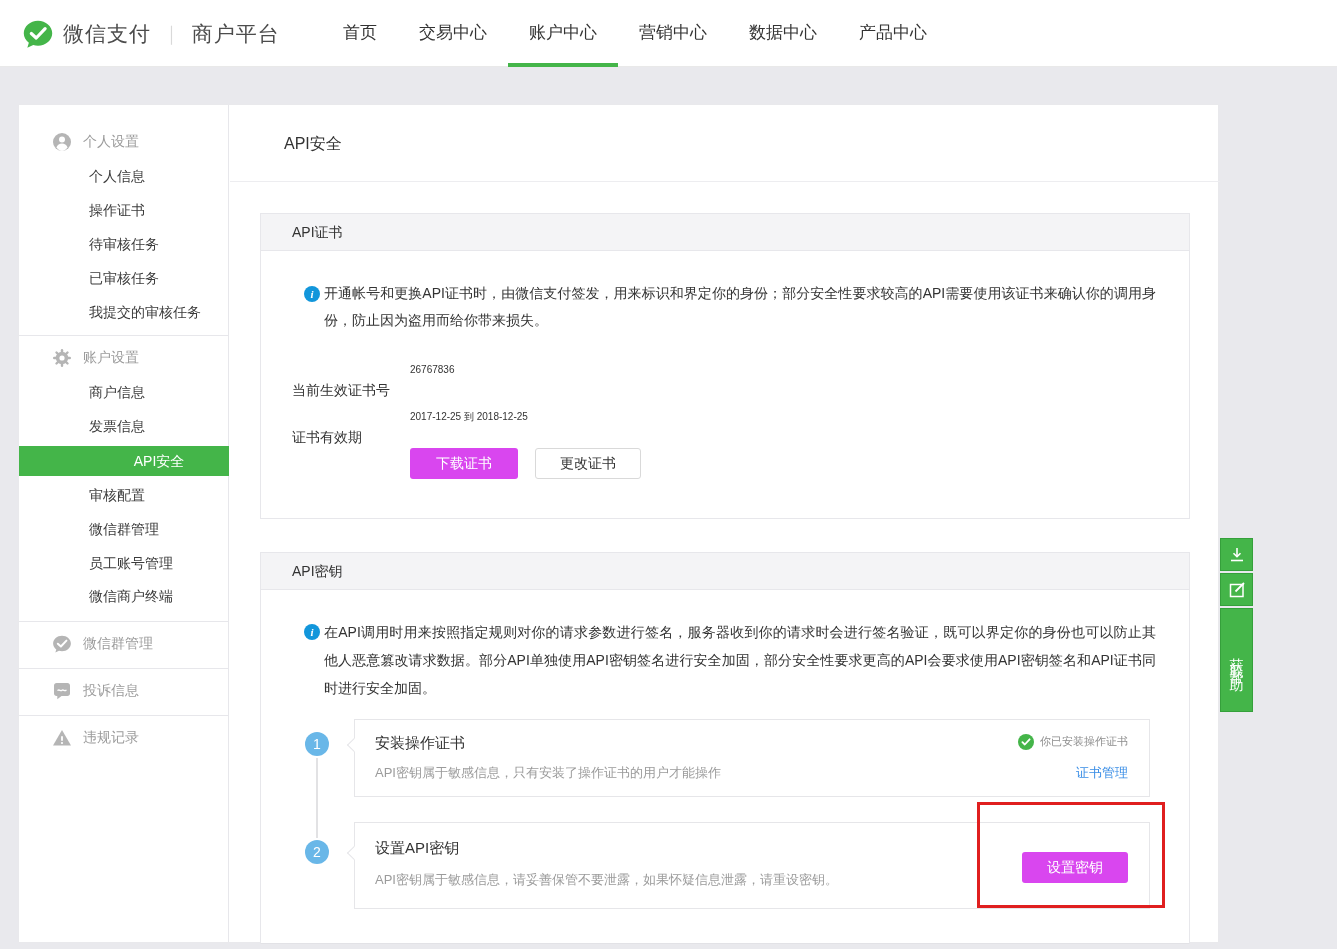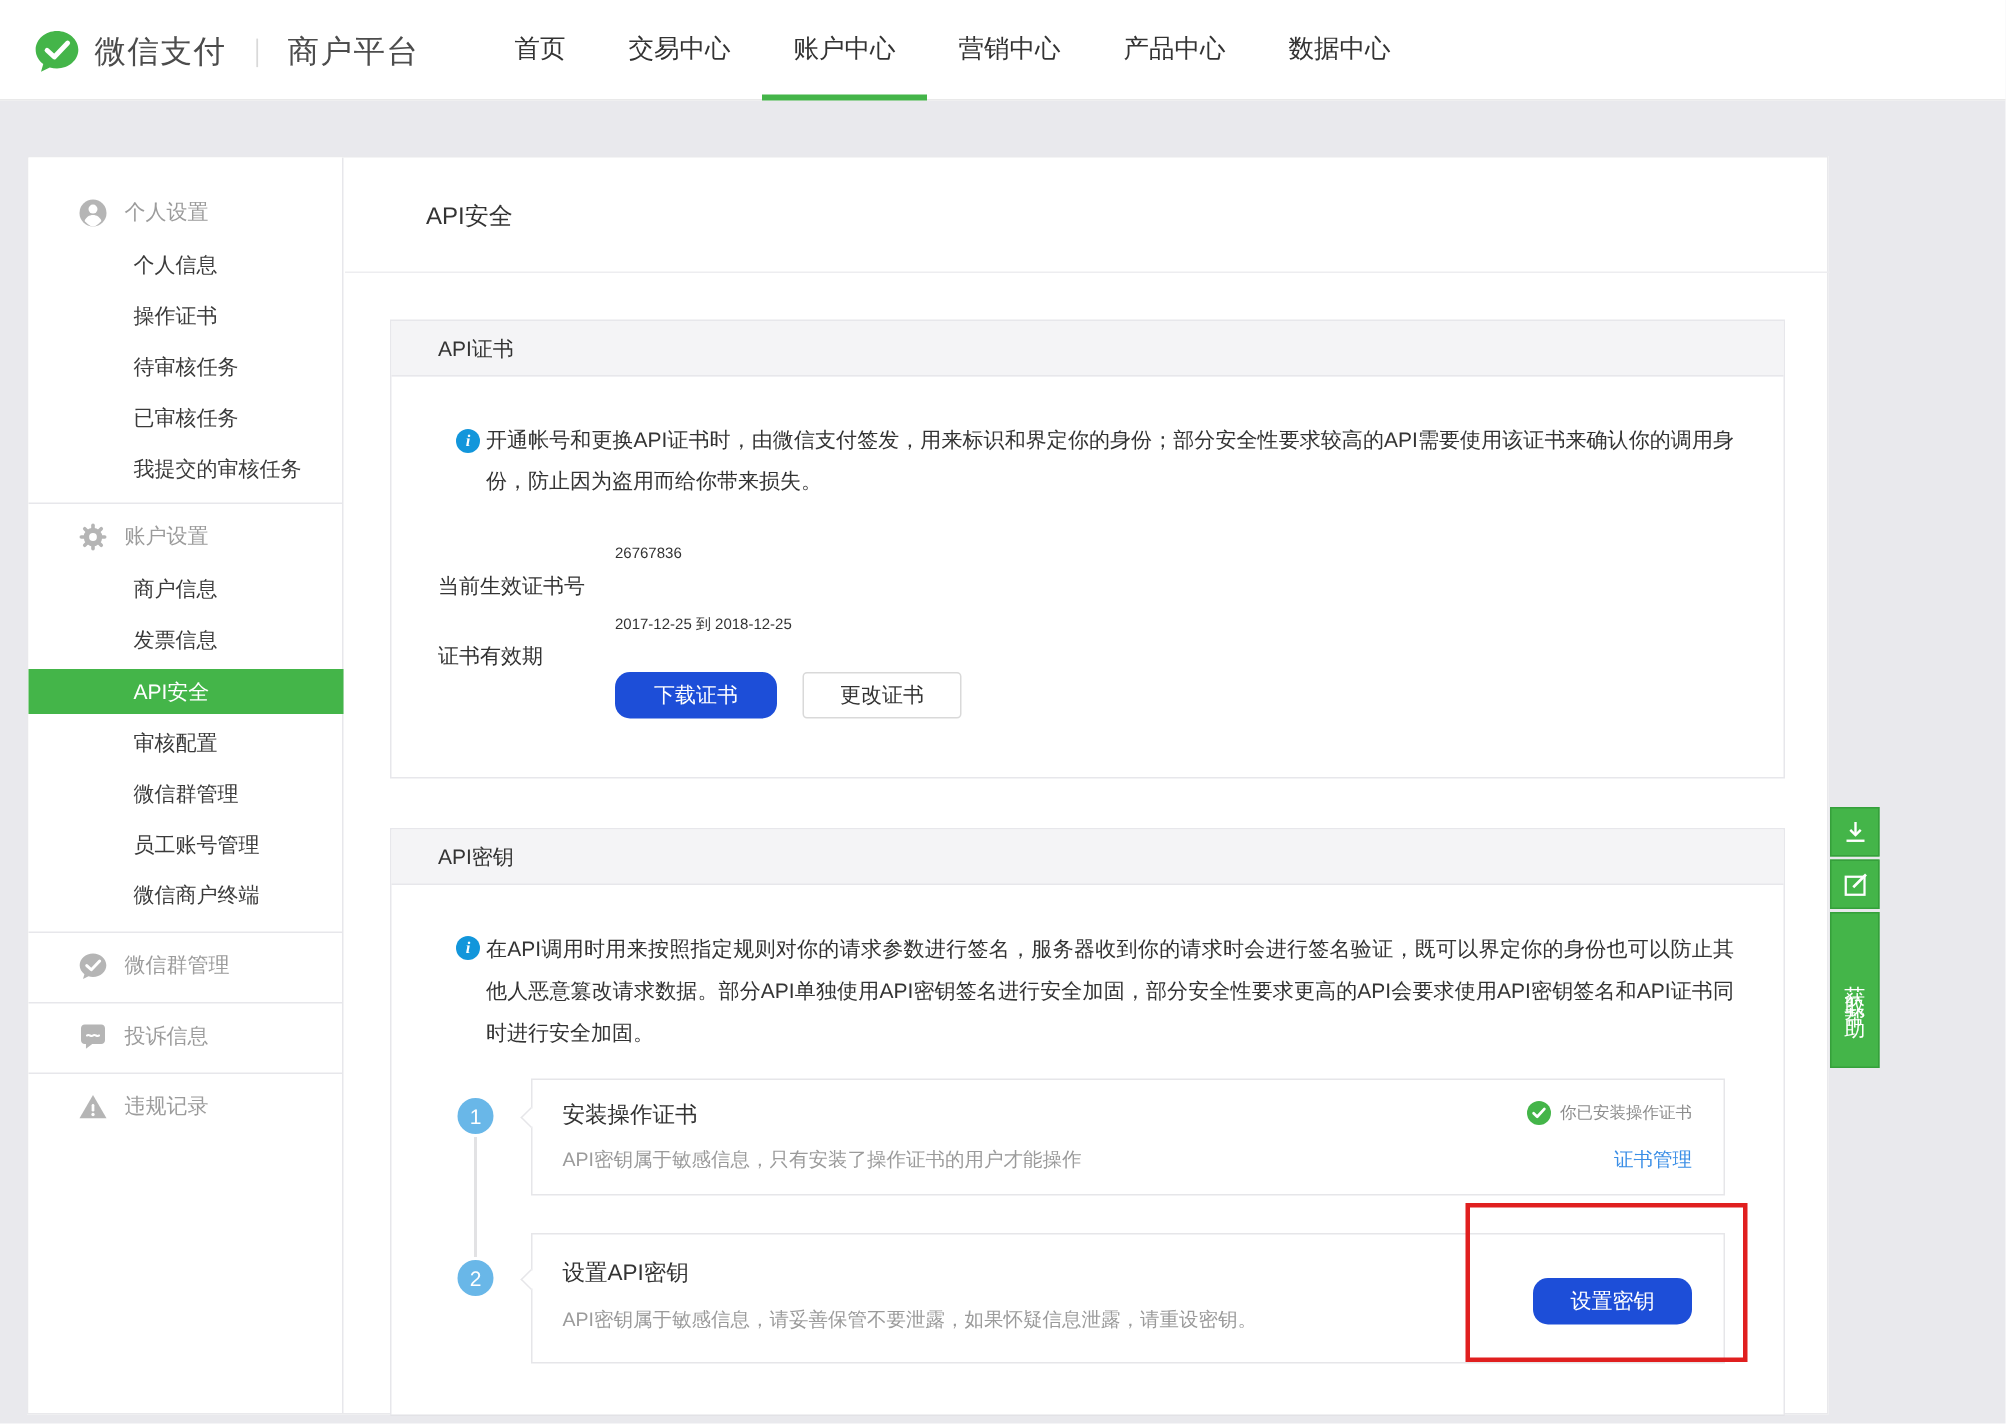--- a/index.html
+++ b/index.html
@@ -21,21 +21,21 @@
   .product { font-size:21px; color:#4c4c4c; letter-spacing:1px; }
 
   .topnav { position:absolute; left:322px; top:0; height:67px; display:flex; }
   .nav-item { position:relative; padding:0 21px; line-height:66px; font-size:17px; color:#333; cursor:pointer; white-space:nowrap; }
   .nav-item.active::after { content:""; position:absolute; left:0; right:0; bottom:0; height:4px; background:#44b549; }
 
   
   .panel { position:absolute; left:18px; top:104px; width:1201px; height:839px; background:#fff; border:1px solid #e9e9ec; }
 
   
-  .sidebar { position:absolute; left:0; top:0; width:210px; height:100%; border-right:1px solid #e7e7eb; background:#fff; }
+  .sidebar { position:absolute; left:0; top:0; width:210px; height:100%; border-right:1px solid #e7e7eb; background:#fff;text-align:center; }
   .side-sec { position:absolute; left:33px; height:20px; display:flex; align-items:center; gap:11px; font-size:14px; color:#9c9c9c; cursor:pointer; }
   .side-sec svg { width:20px; height:20px; display:block; }
   .side-item { position:absolute; left:70px; height:20px; line-height:20px; font-size:14px; color:#3b3b3b; cursor:pointer; white-space:nowrap; }
   .side-item.active { left:0; width:210px; height:30px; line-height:30px; padding-left:70px; background:#44b549; color:#fff; }
   .side-divider { position:absolute; left:0; width:209px; height:1px; background:#e7e7eb; }
 
   
   .content { position:absolute; left:211px; top:0; width:990px; height:100%; }
   .page-title { position:absolute; left:54px; top:29px; font-size:16px; color:#333; }
   .content-divider { position:absolute; left:0; top:76px; width:990px; height:1px; background:#ededf0; }
@@ -48,21 +48,21 @@
   .info-icon { position:absolute; width:16px; height:16px; border-radius:50%; background:#1296db; color:#fff;
                font-size:11px; font-weight:bold; font-family:"Liberation Serif","DejaVu Serif",serif; font-style:italic;
                display:flex; align-items:center; justify-content:center; }
   .info-text { position:absolute; left:63px; width:832px; font-size:14px; color:#333; line-height:27px; text-align:justify; }
 
   .field-label { position:absolute; left:31px; height:20px; line-height:20px; font-size:14px; color:#333;margin-top:20px; }
   .field-value { position:absolute; left:149px; height:20px; line-height:20px; font-size:10px; color:#333; }
 
   .btn { display:inline-block; border:none; border-radius:3px; font-size:14px; cursor:pointer; text-align:center;
          font-family:"Liberation Sans","DejaVu Sans",sans-serif; }
-  .btn-green { background:#1d4ed8; color:#fff;border-radius:10px; }
+  .btn-green { background:#d946ef; color:#fff; }
   .btn-plain { background:#fff; color:#333; border:1px solid #d9d9d9; }
   .btn-download { position:absolute; left:149px; top:234px; width:108px; height:31px; }
   .btn-change   { position:absolute; left:274px; top:234px; width:106px; height:31px; }
 
   
   .step-circle { position:absolute; left:44px; width:24px; height:24px; border-radius:50%; background:#69b7e8; color:#fff;
                  font-size:14px; line-height:24px; text-align:center; }
   .step-connector { position:absolute; left:55px; top:205px; width:2px; height:80px; background:#e2e2e4; }
   .step-box { position:absolute; left:93px; width:796px; background:#fff; border:1px solid #e6e6e9; }
   .step-box .notch { position:absolute; left:-6px; width:10px; height:10px; background:#fff;
@@ -101,22 +101,22 @@
       </span>
       <span class="brand">微信支付</span>
       <span class="logo-sep">｜</span>
       <span class="product">商户平台</span>
     </div>
     <nav class="topnav">
       <div class="nav-item">首页</div>
       <div class="nav-item">交易中心</div>
       <div class="nav-item active">账户中心</div>
       <div class="nav-item">营销中心</div>
+      <div class="nav-item">数据中心</div>
       <div class="nav-item">产品中心</div>
-      <div class="nav-item">数据中心</div>
     </nav>
   </header>
 
   <div class="panel">
 
     <aside class="sidebar">
 
       <div class="side-sec" style="top:27px;">
         <svg viewBox="0 0 20 20">
           <circle cx="10" cy="10" r="9" fill="#b5b5b5"></circle>

